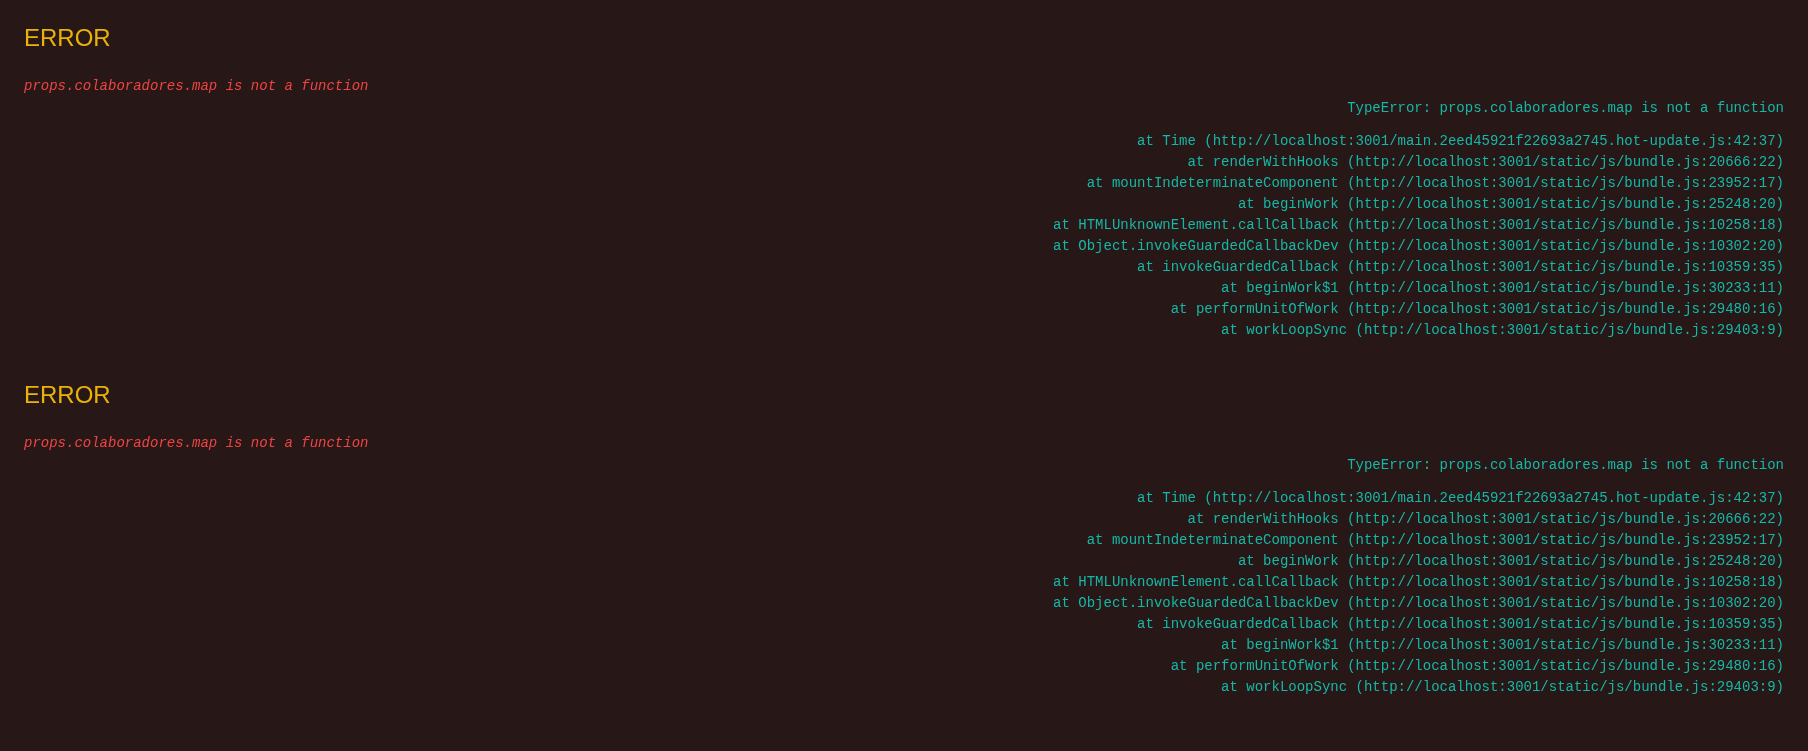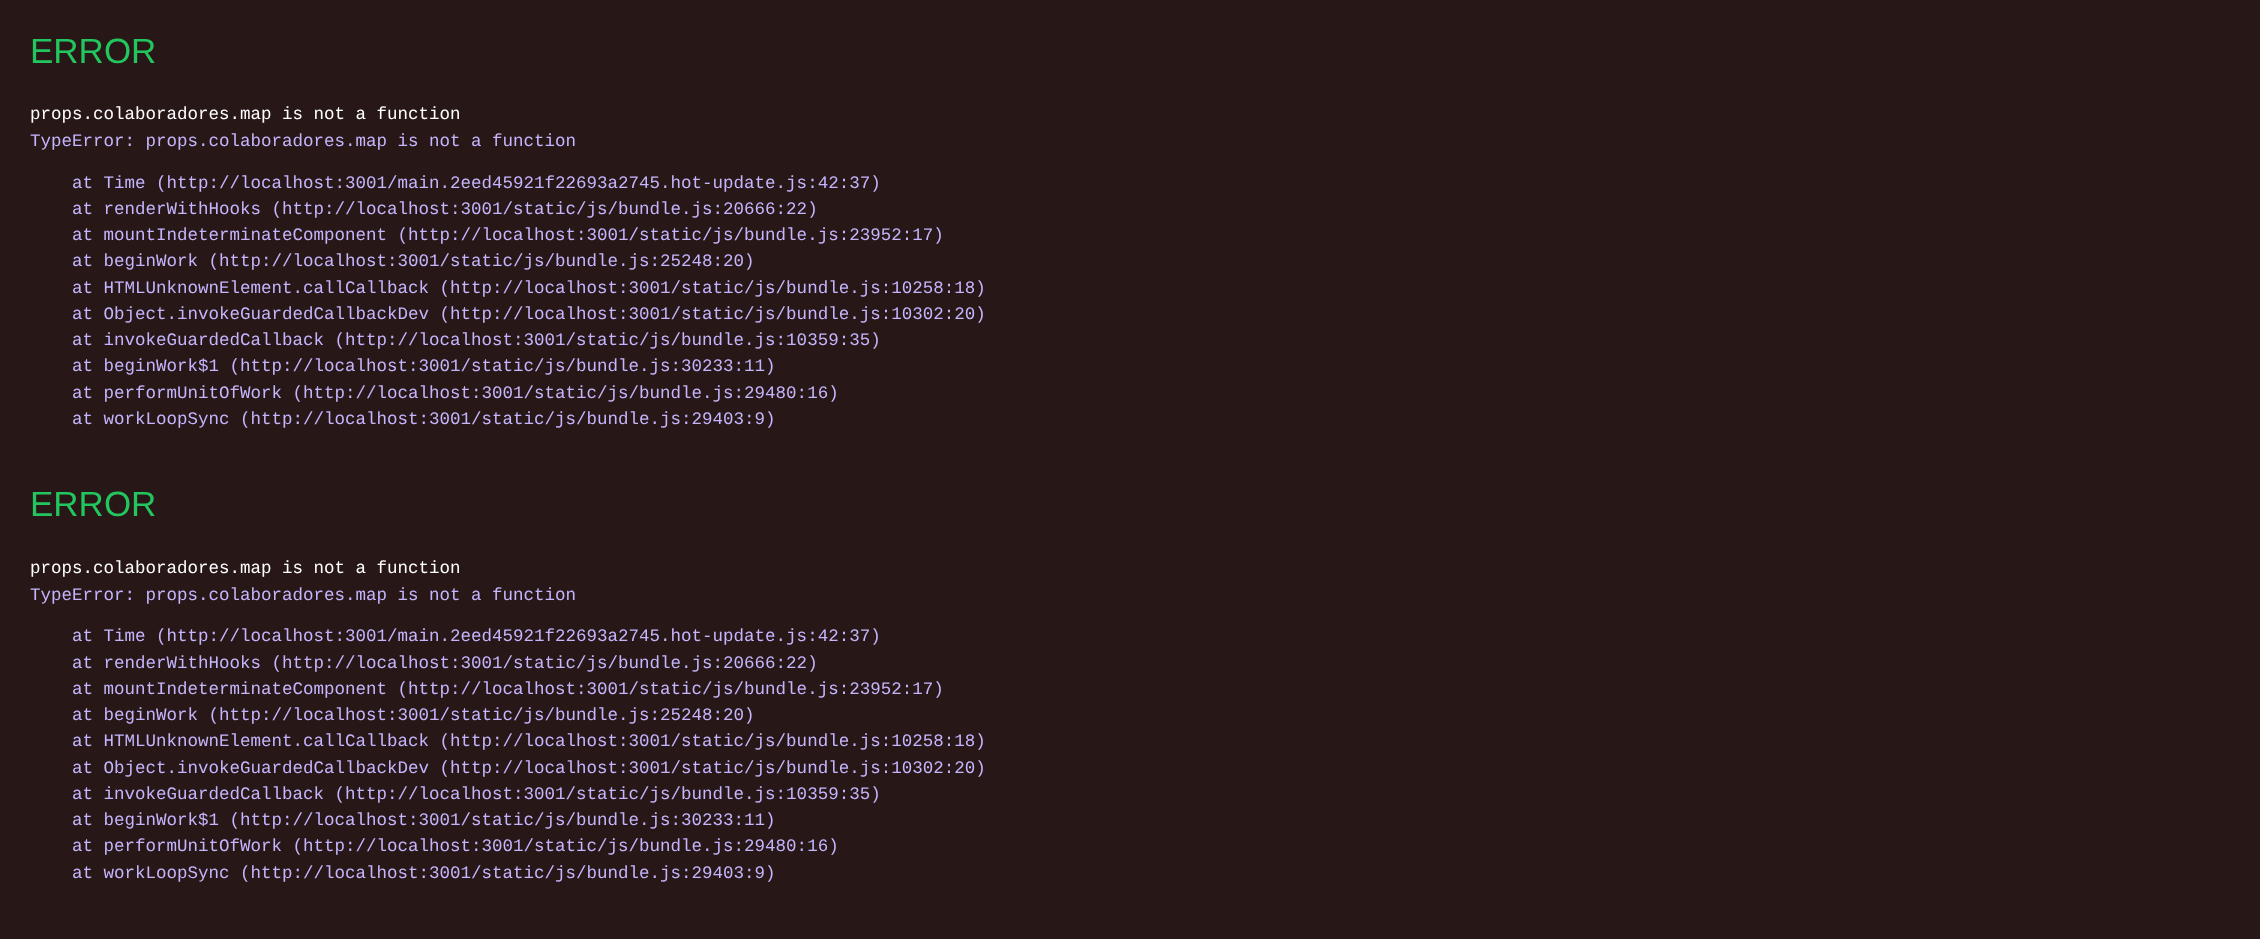--- a/index.html
+++ b/index.html
@@ -9,36 +9,38 @@
     }
     body {
       background-color: #281717;
       font-family: Consolas, Monaco, 'Courier New', monospace;
       font-size: 14px;
       color: #d8c5c5;
       padding: 20px 24px;
       line-height: 1.5;
     }
     .error-heading {
-      color: #22c55e;
-      font-size: 28px;
+      color: #eab308;
+      font-size: 24px;
       font-weight: 500;
       margin-bottom: 20px;
       font-family: -apple-system, BlinkMacSystemFont, 'Segoe UI', sans-serif;
     }
     .error-block {
       margin-bottom: 36px;
     }
     .error-summary {
-      color: #ffffff;
+      color: #ef4444;
       margin-bottom: 1px;
+      font-style: italic;
     }
     .stack-line {
       white-space: pre;
-      color: #c4b5fd;
+      color: #14b8a6;
+      text-align: right;
     }
     .stack-trace {
       margin-top: 12px;
     }
   </style>
 </head>
 <body>
 
 <div class="error-block">
   <div class="error-heading">ERROR</div>

